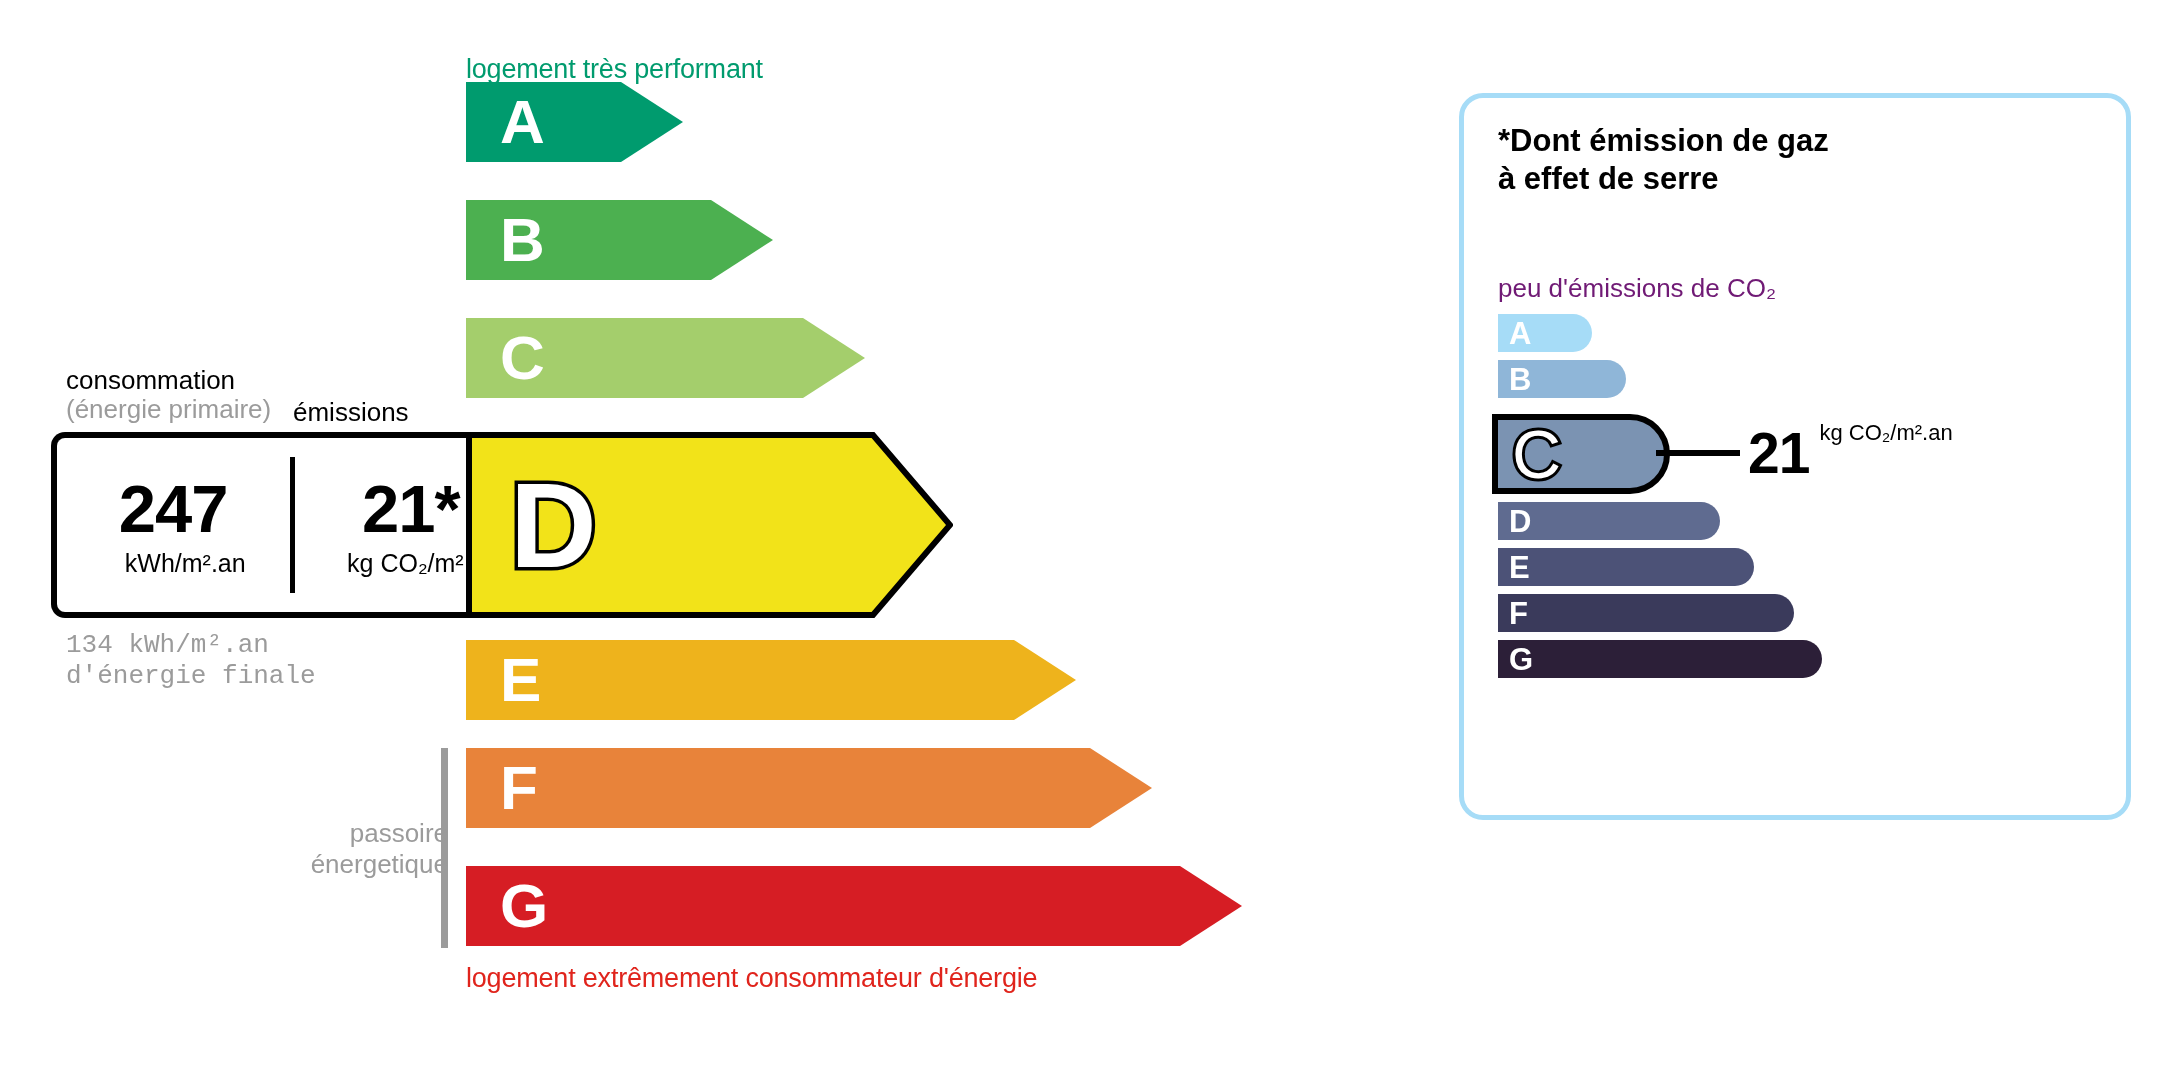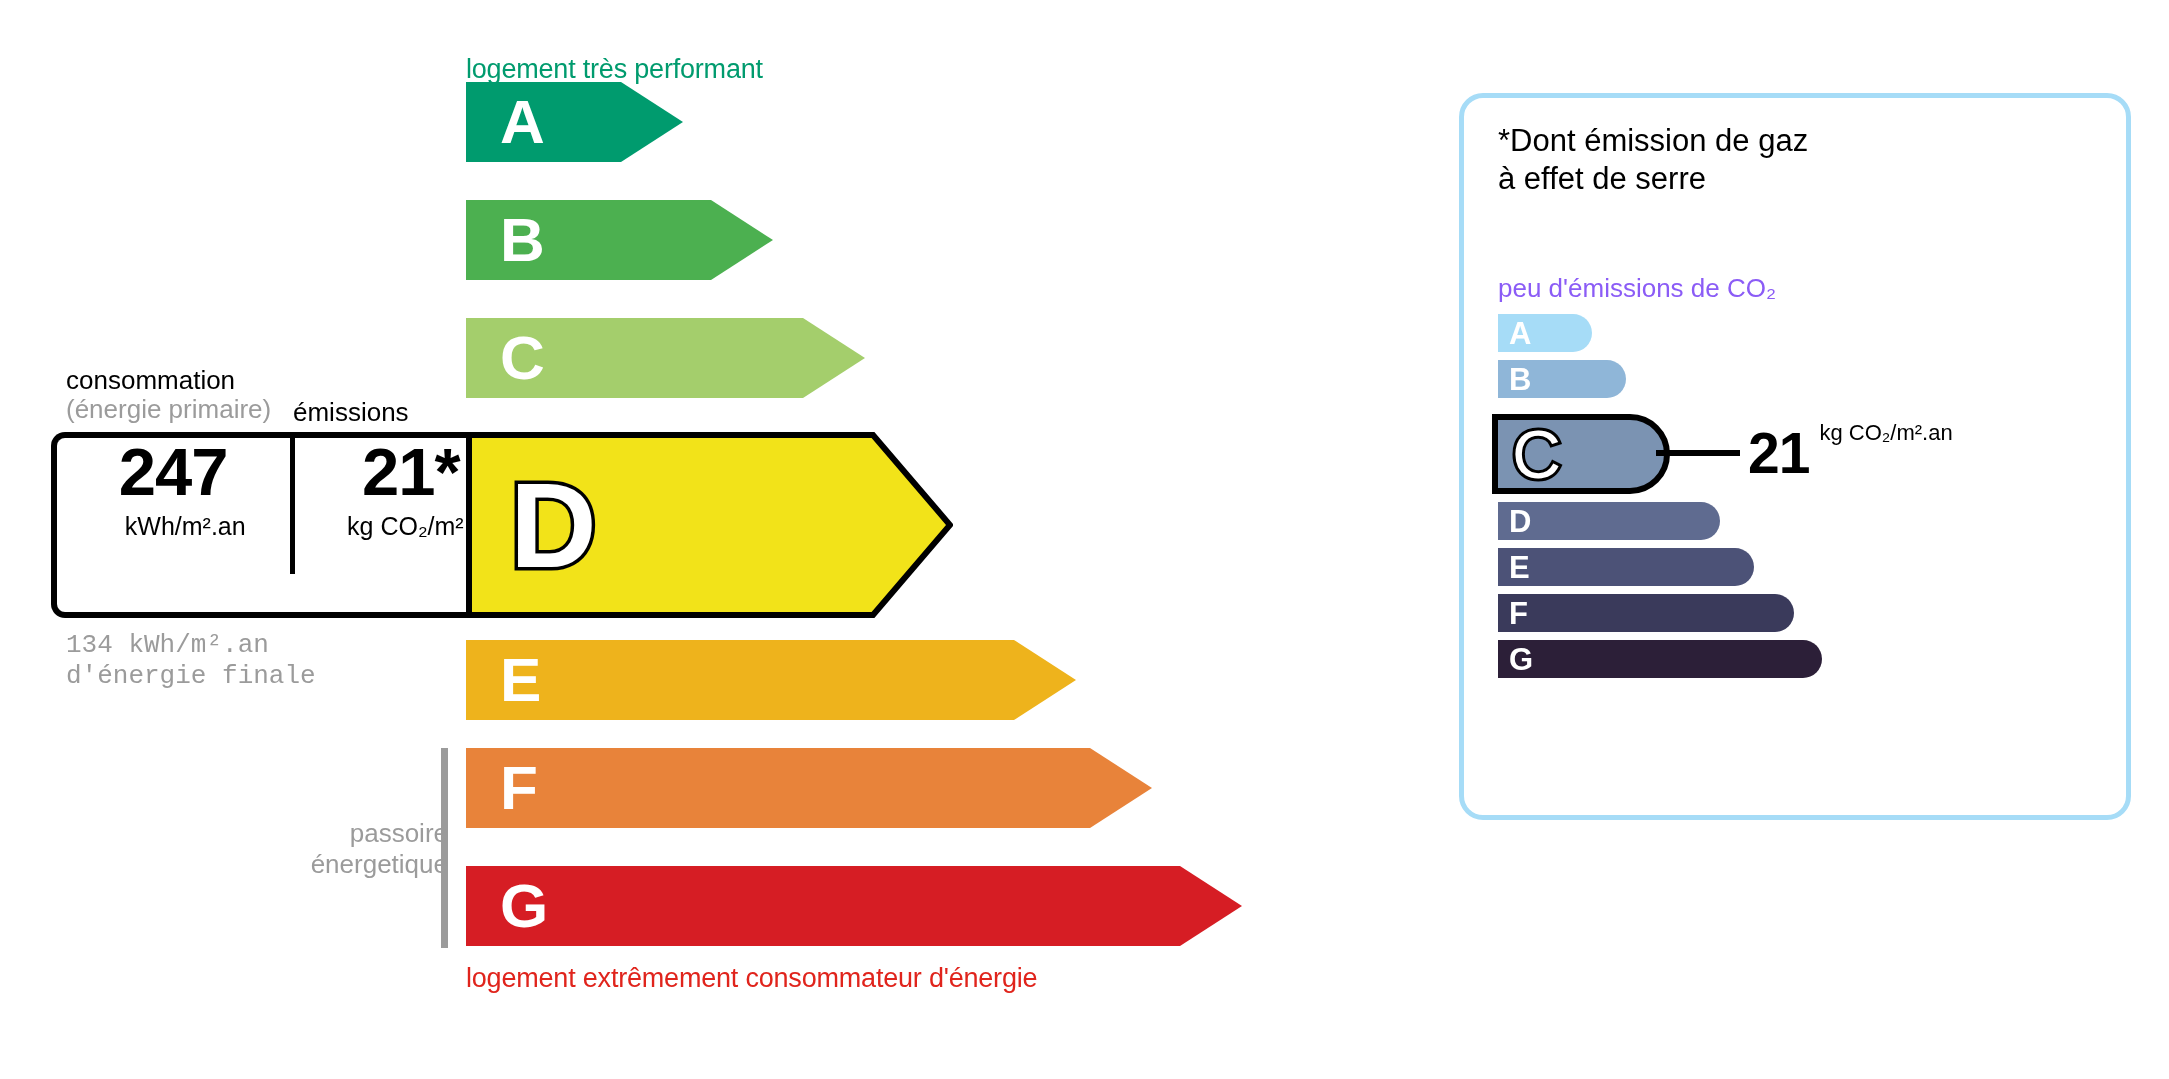--- a/index.html
+++ b/index.html
@@ -67,20 +67,21 @@
     position: absolute;
     left: 0; top: 0;
     width: 476px;
     height: 186px;
     box-sizing: border-box;
     border: 6px solid #000000;
     border-right: none;
     border-radius: 14px 0 0 14px;
     background: #ffffff;
     display: flex;
+    align-items: center;
   }
   .value-cell {
     flex: 1 1 0;
     text-align: center;
     line-height: 1;
   }
   .value-num {
     font-size: 67px;
     font-weight: bold;
     color: #000000;
@@ -161,31 +162,31 @@
     box-sizing: border-box;
     border: 5px solid #a6dcf7;
     border-radius: 24px;
     background: #ffffff;
   }
   #co2-title {
     position: absolute;
     left: 34px;
     top: 24px;
     font-size: 31px;
-    font-weight: normal;
+    font-weight: bold;
     line-height: 1.22;
     color: #000000;
     white-space: pre-line;
   }
   #co2-top-caption {
     position: absolute;
     left: 34px;
     top: 175px;
     font-size: 26px;
-    color: #8b5cf6;
+    color: #701a75;
     white-space: nowrap;
   }
   #co2-bottom-caption {
     position: absolute;
     left: 34px;
     top: 570px;
     font-size: 26px;
     line-height: 1.2;
     color: #2c2039;
     white-space: pre-line;

